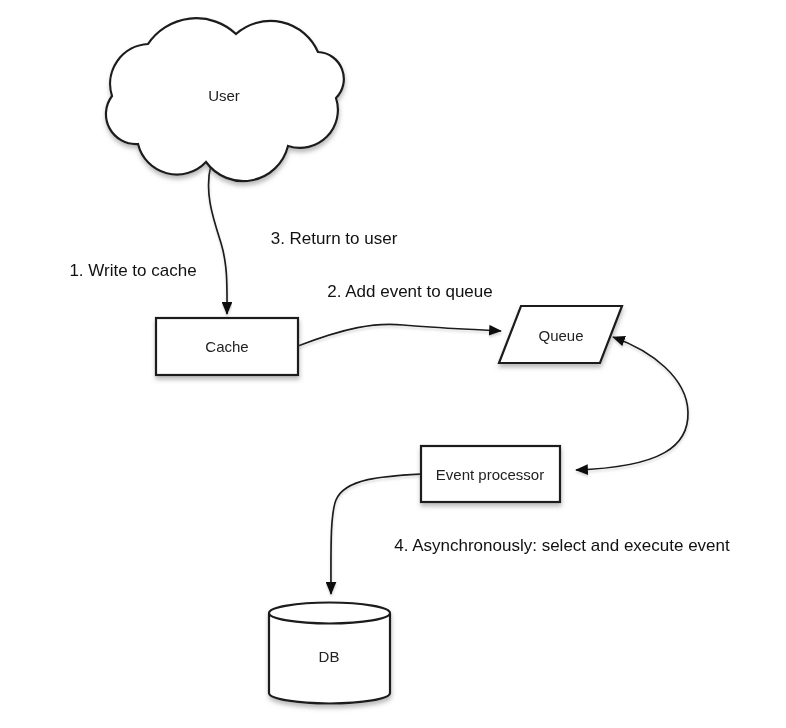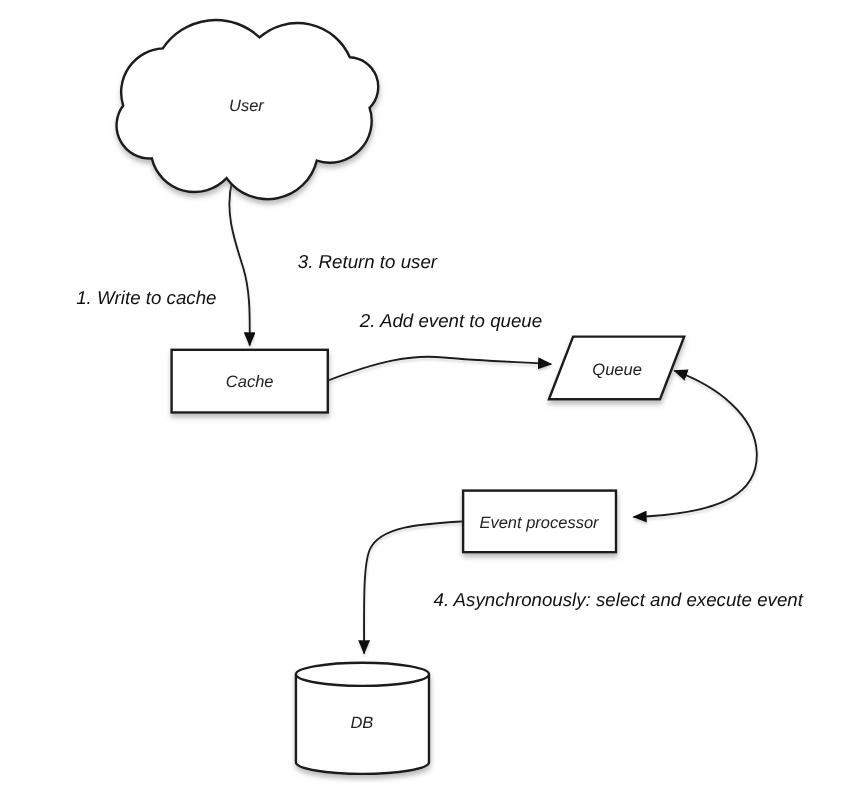--- a/index.html
+++ b/index.html
@@ -9,21 +9,20 @@
     width: 786px;
     height: 728px;
     overflow: hidden;
     font-family: "Liberation Sans", sans-serif;
   }
   .diagram-wrap {
     position: relative;
     width: 786px;
     height: 632px;
     background: #ffffff;
-    font-style: italic;
   }
   svg { display: block; }
   text {
     font-family: "Liberation Sans", sans-serif;
     fill: #1c1c1c;
   }
   .node-label {
     font-size: 15px;
     fill: #222222;
   }

